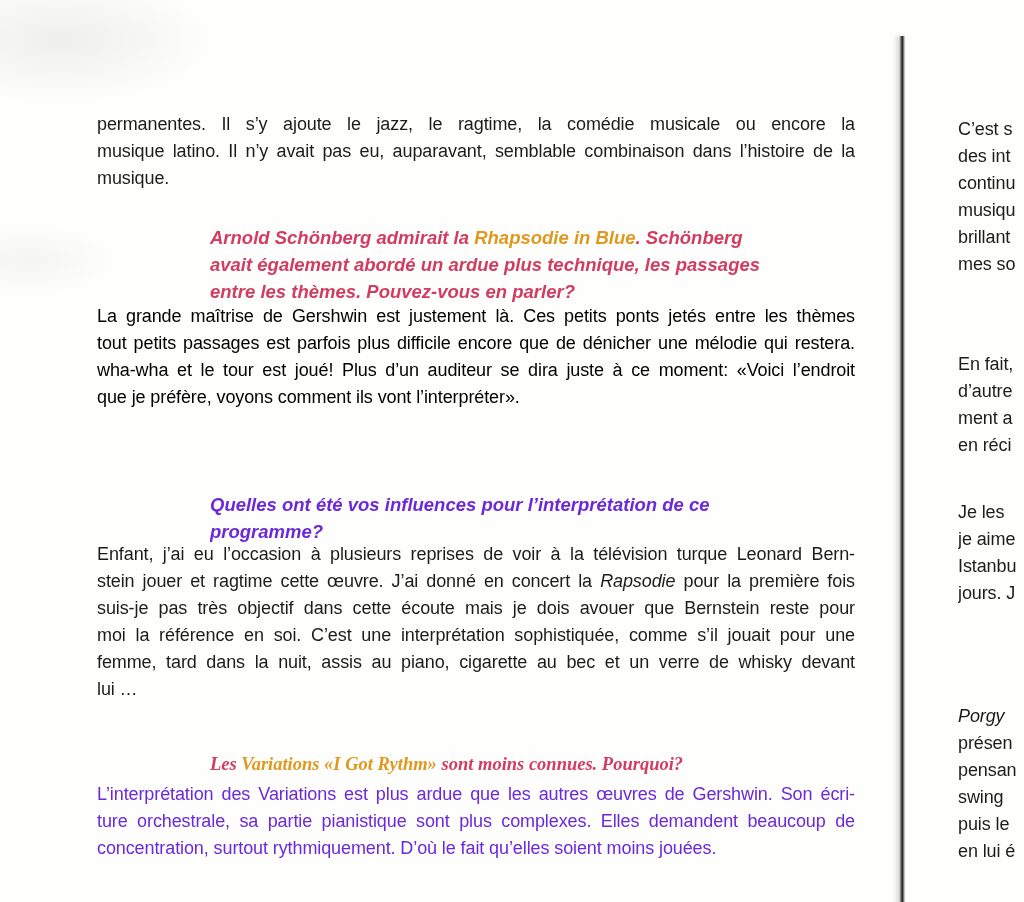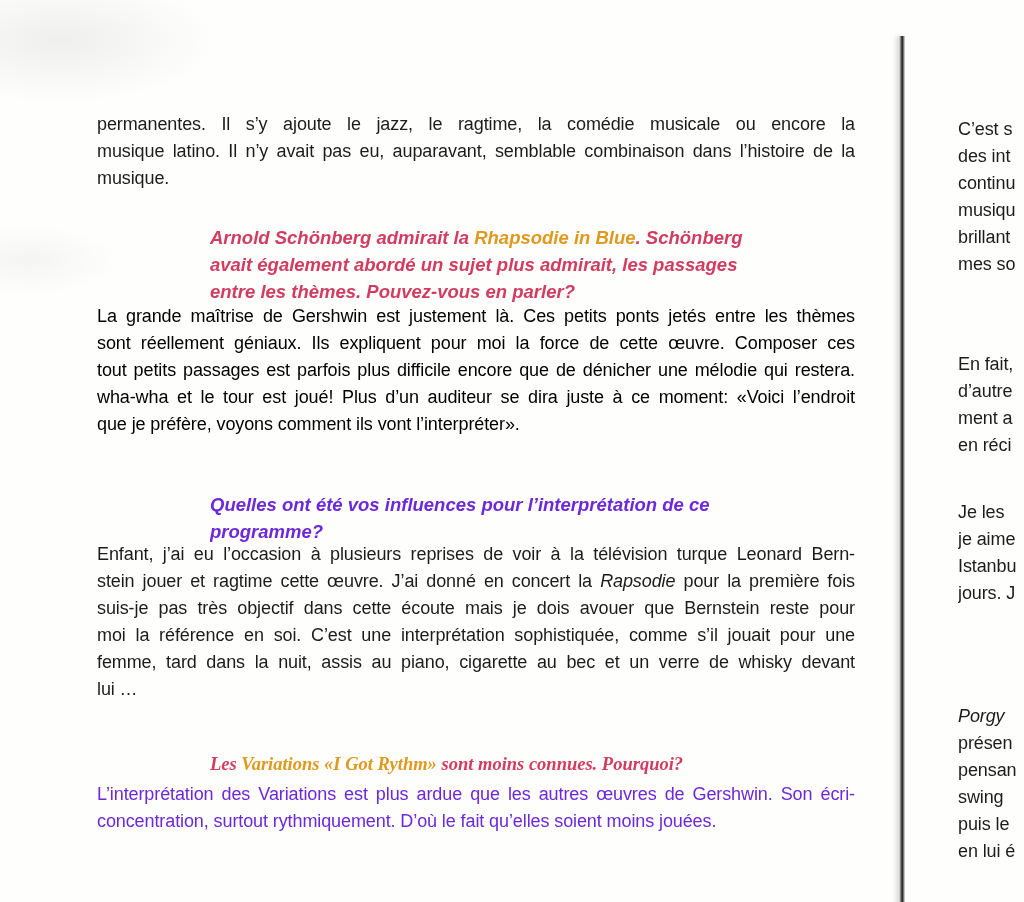--- a/index.html
+++ b/index.html
@@ -41,26 +41,25 @@
 
 <div class="page">
   <div id="left-page">
       <div class="block body-block" style="top: 75px; left: 97px; width: 758px; color: rgb(28, 28, 28);">
         <div class="line j"><span>permanentes. Il s’y ajoute le jazz, le ragtime, la comédie musicale ou encore la</span></div>
         <div class="line j"><span>musique latino. Il n’y avait pas eu, auparavant, semblable combinaison dans l’histoire de la</span></div>
         <div class="line"><span>musique.</span></div>
       </div>
       <div class="block q-block" style="top: 188px; left: 210px; width: 580px; color: rgb(210, 60, 96);">
         <div class="line"><span>Arnold Schönberg admirait la </span><span style="color: rgb(224, 153, 31);">Rhapsodie in Blue</span><span>. Schönberg</span></div>
-        <div class="line"><span>avait également abordé un sujet plus admirait, les passages</span></div>
+        <div class="line"><span>avait également abordé un ardue plus technique, les passages</span></div>
         <div class="line"><span>entre les thèmes. Pouvez-vous en parler?</span></div>
       </div>
       <div class="block body-block" style="top: 267px; left: 97px; width: 758px; color: #000000;">
         <div class="line j"><span>La grande maîtrise de Gershwin est justement là. Ces petits ponts jetés entre les thèmes</span></div>
-        <div class="line j"><span>sont réellement géniaux. Ils expliquent pour moi la force de cette œuvre. Composer ces</span></div>
         <div class="line j"><span>tout petits passages est parfois plus difficile encore que de dénicher une mélodie qui restera.</span></div>
         <div class="line j"><span>wha-wha et le tour est joué! Plus d’un auditeur se dira juste à ce moment: «Voici l’endroit</span></div>
         <div class="line"><span>que je préfère, voyons comment ils vont l’interpréter».</span></div>
       </div>
       <div class="block q-block" style="top: 455px; left: 210px; width: 580px; color: #6d28d9;">
         <div class="line"><span>Quelles ont été vos influences pour l’interprétation de ce</span></div>
         <div class="line"><span>programme?</span></div>
       </div>
       <div class="block body-block" style="top: 505px; left: 97px; width: 758px; color: rgb(28, 28, 28);">
         <div class="line j"><span>Enfant, j’ai eu l’occasion à plusieurs reprises de voir à la télévision turque Leonard Bern-</span></div>
@@ -68,20 +67,21 @@
         <div class="line j"><span>suis-je pas très objectif dans cette écoute mais je dois avouer que Bernstein reste pour</span></div>
         <div class="line j"><span>moi la référence en soi. C’est une interprétation sophistiquée, comme s’il jouait pour une</span></div>
         <div class="line j"><span>femme, tard dans la nuit, assis au piano, cigarette au bec et un verre de whisky devant</span></div>
         <div class="line"><span>lui …</span></div>
       </div>
       <div class="block q-block" style="top: 715px; left: 210px; width: 640px; color: rgb(210, 60, 96); font-family: Liberation Serif, serif;">
         <div class="line"><span>Les </span><span style="color: rgb(224, 153, 31);">Variations «I Got Rythm»</span><span> sont moins connues. Pourquoi?</span></div>
       </div>
       <div class="block body-block" style="top: 745px; left: 97px; width: 758px; color: #6d28d9;">
         <div class="line j"><span>L’interprétation des Variations est plus ardue que les autres œuvres de Gershwin. Son écri-</span></div>
+        <div class="line j"><span>ture orchestrale, sa partie pianistique sont plus complexes. Elles demandent beaucoup de</span></div>
         <div class="line"><span>concentration, surtout rythmiquement. D’où le fait qu’elles soient moins jouées.</span></div>
       </div>
     </div>
   <div class="spine"></div>
   <div id="right-page">
       <div class="block frag-block" style="top: 80px; left: 958px; width: 120px; color: rgb(28, 28, 28);">
         <div class="line"><span>C’est s</span></div>
         <div class="line"><span>des int</span></div>
         <div class="line"><span>continu</span></div>
         <div class="line"><span>musiqu</span></div>

